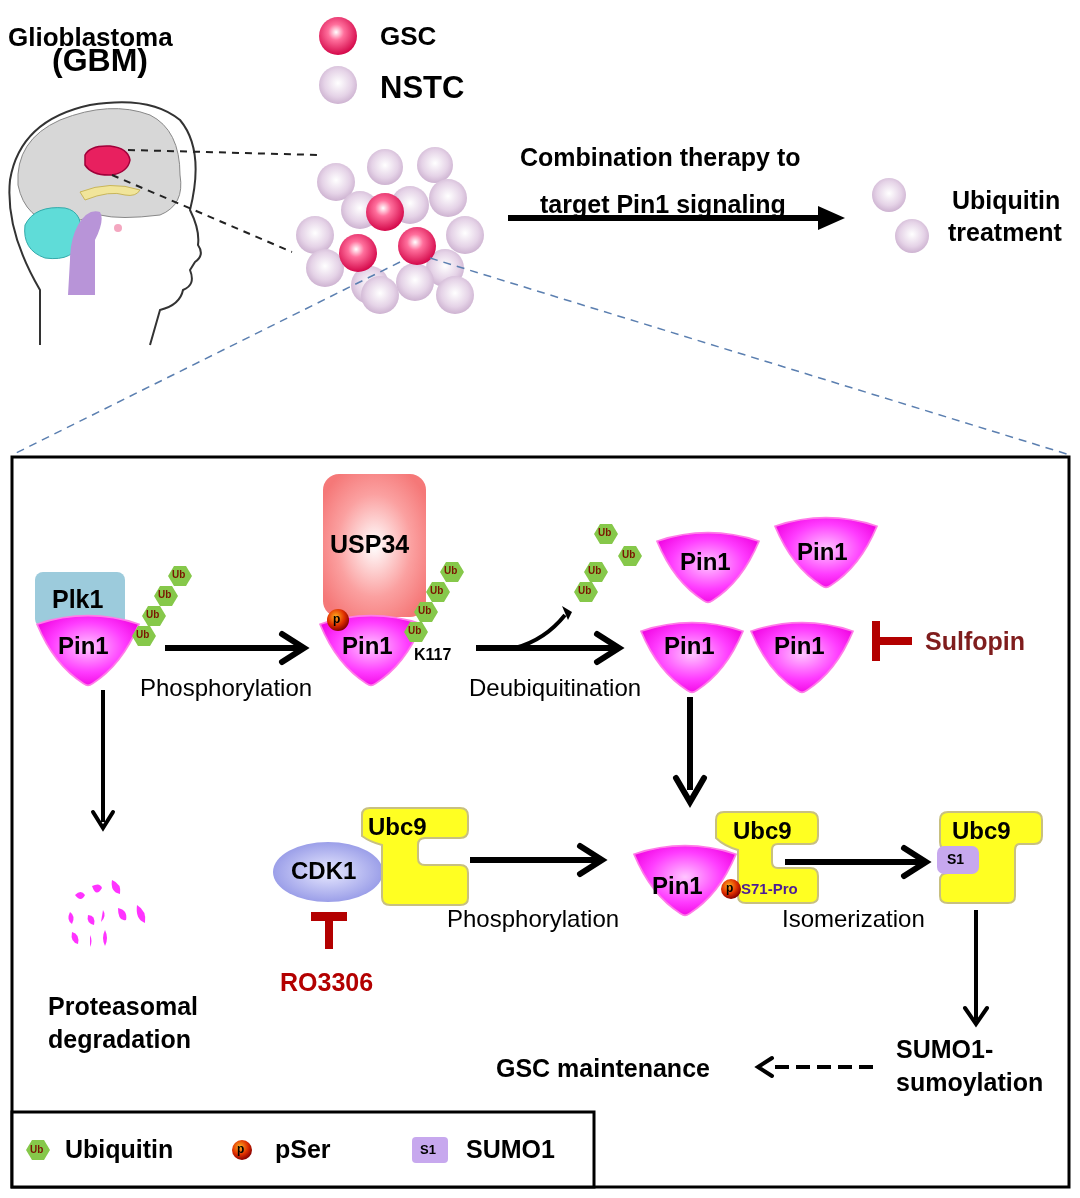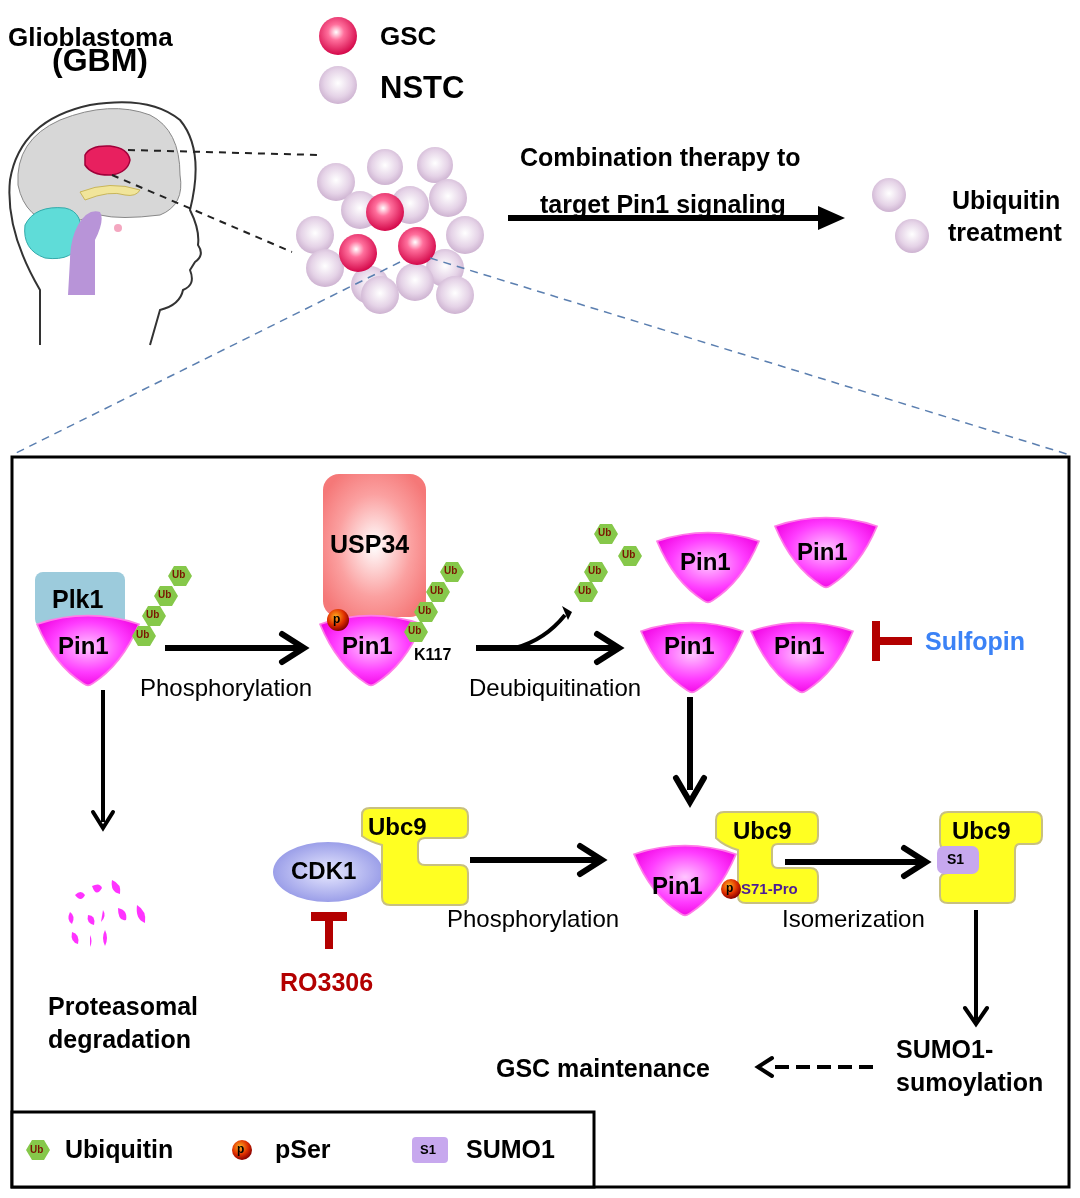--- a/index.html
+++ b/index.html
@@ -235,21 +235,21 @@
 <div class="abs b t" style="left:330px;top:530px;font-size:25px;">USP34</div>
 <div class="abs b t" style="left:342px;top:632px;font-size:24px;">Pin1</div>
 <div class="abs b t" style="left:414px;top:646px;font-size:16px;">K117</div>
 <div class="abs t" style="left:140px;top:674px;font-size:24px;">Phosphorylation</div>
 <div class="abs t" style="left:455px;top:674px;font-size:24px;margin-left:14px;">Deubiquitination</div>
 
 <div class="abs b t" style="left:680px;top:548px;font-size:24px;">Pin1</div>
 <div class="abs b t" style="left:797px;top:538px;font-size:24px;">Pin1</div>
 <div class="abs b t" style="left:664px;top:632px;font-size:24px;">Pin1</div>
 <div class="abs b t" style="left:774px;top:632px;font-size:24px;">Pin1</div>
-<div class="abs b t" style="left:925px;top:627px;font-size:25px;color:#3b82f6;">Sulfopin</div>
+<div class="abs b t" style="left:925px;top:627px;font-size:25px;color:#7f1d1d;">Sulfopin</div>
 
 <div class="abs b t" style="left:48px;top:992px;font-size:25px;">Proteasomal</div>
 <div class="abs b t" style="left:48px;top:1025px;font-size:25px;">degradation</div>
 
 <div class="abs b t" style="left:291px;top:857px;font-size:24px;">CDK1</div>
 <div class="abs b t" style="left:368px;top:813px;font-size:24px;">Ubc9</div>
 <div class="abs b t" style="left:280px;top:968px;font-size:25px;color:#b30000;">RO3306</div>
 <div class="abs t" style="left:447px;top:905px;font-size:24px;">Phosphorylation</div>
 
 <div class="abs b t" style="left:652px;top:872px;font-size:24px;">Pin1</div>

